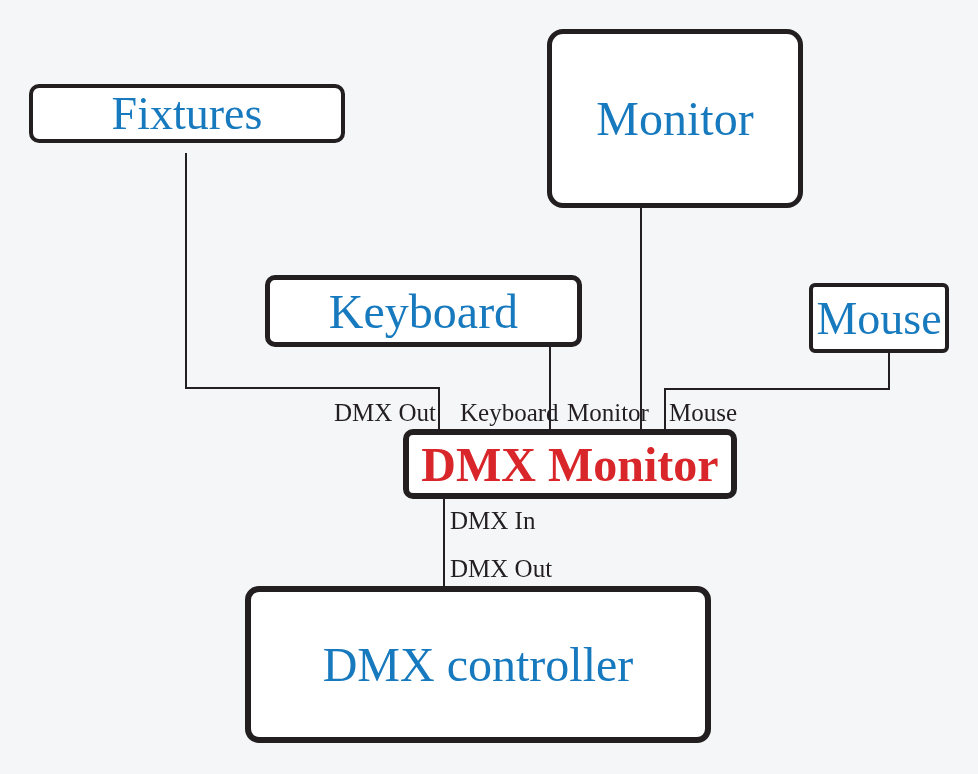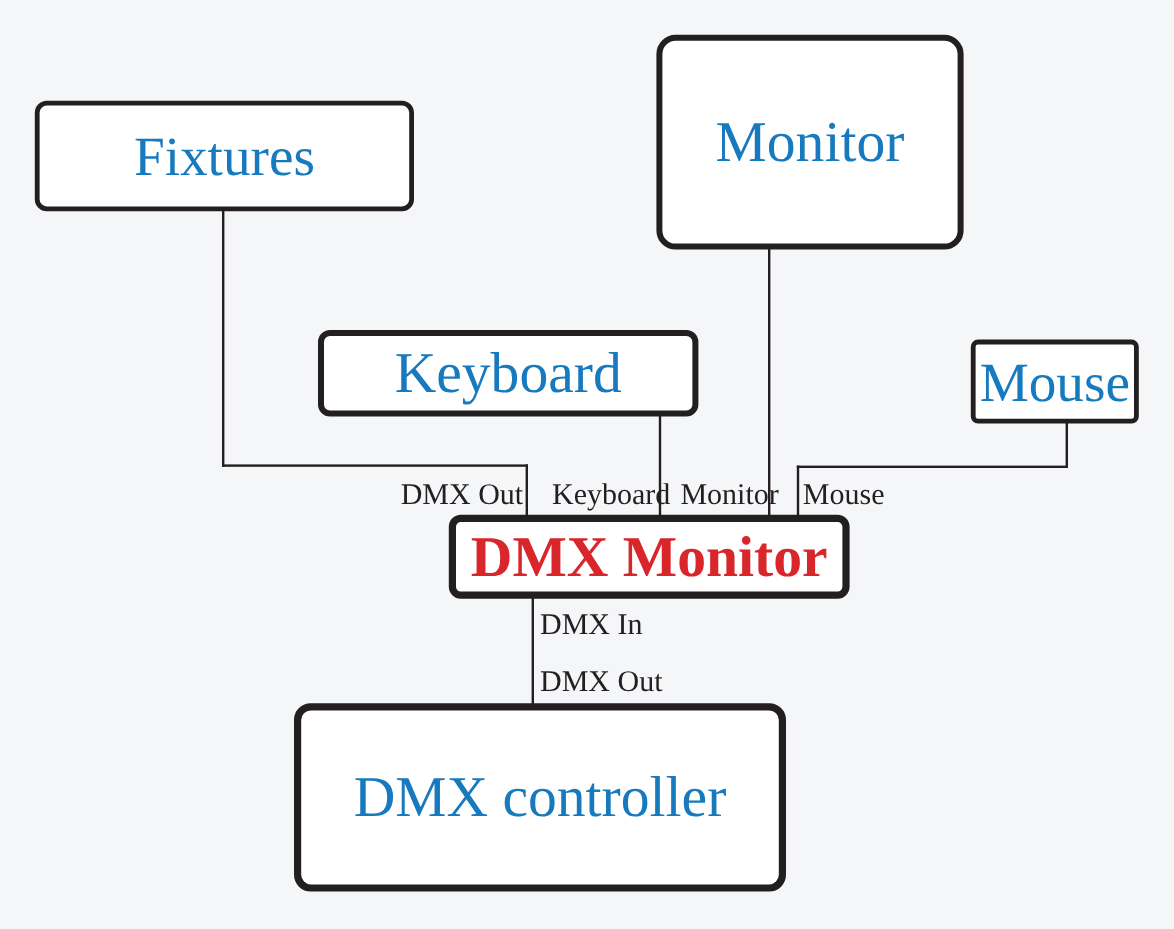--- a/index.html
+++ b/index.html
@@ -17,21 +17,21 @@
   }
   .ln{position:absolute;background:var(--ink);}
   .node{
     position:absolute;box-sizing:border-box;
     background:var(--box-fill);
     border-style:solid;border-color:var(--ink);
     display:flex;flex-direction:column;align-items:center;justify-content:center;
     text-align:center;color:var(--text-blue);
     white-space:nowrap;
   }
-  .node.red{color:var(--text-red);font-weight:bold;}
+  .node.red{color:var(--text-red);font-weight:bold;margin-left:29px;}
   .elabel{
     position:absolute;font-size:25px;color:var(--ink);
     white-space:nowrap;line-height:1;
   }
 </style>
 </head>
 <body>
 
 <div class="canvas">
 
@@ -42,41 +42,41 @@
   <div class="ln" style="left:549px;top:345px;width:2px;height:87px"></div>
 
   <div class="ln" style="left:640px;top:206px;width:2px;height:226px"></div>
 
   <div class="ln" style="left:888px;top:351px;width:2px;height:39px"></div>
   <div class="ln" style="left:664px;top:388px;width:226px;height:2px"></div>
   <div class="ln" style="left:664px;top:388px;width:2px;height:44px"></div>
 
   <div class="ln" style="left:443px;top:496px;width:2px;height:92px"></div>
 
-  <div class="node" style="left:29px;top:84px;width:316px;height:92px;border-width:4px;border-radius:10px;font-size:46px">
+  <div class="node" style="left:29px;top:84px;width:316px;height:59px;border-width:4px;border-radius:10px;font-size:46px">
     <span>Fixtures</span>
   </div>
 
   <div class="node" style="left:547px;top:29px;width:256px;height:179px;border-width:5px;border-radius:16px;font-size:48px;line-height:55px">
     <span>Monitor</span>
   </div>
 
   <div class="node" style="left:265px;top:275px;width:317px;height:72px;border-width:5px;border-radius:10px;font-size:48px">
     <span>Keyboard</span>
   </div>
 
   <div class="node" style="left:809px;top:283px;width:140px;height:70px;border-width:4px;border-radius:6px;font-size:46px">
     <span>Mouse</span>
   </div>
 
   <div class="node red" style="left:374px;top:429px;width:334px;height:70px;border-width:6px;border-radius:10px;font-size:48px">
     <span>DMX Monitor</span>
   </div>
 
-  <div class="node" style="left:245px;top:586px;width:410px;height:157px;border-width:6px;border-radius:14px;font-size:48px;line-height:64px">
+  <div class="node" style="left:245px;top:586px;width:466px;height:157px;border-width:6px;border-radius:14px;font-size:48px;line-height:64px">
     <span>DMX controller</span>
   </div>
 
   <div class="elabel" style="left:296px;top:400px;width:140px;text-align:right">DMX Out</div>
   <div class="elabel" style="left:460px;top:400px">Keyboard</div>
   <div class="elabel" style="left:567px;top:400px">Monitor</div>
   <div class="elabel" style="left:669px;top:400px">Mouse</div>
   <div class="elabel" style="left:450px;top:508px">DMX In</div>
   <div class="elabel" style="left:450px;top:556px">DMX Out</div>
 

